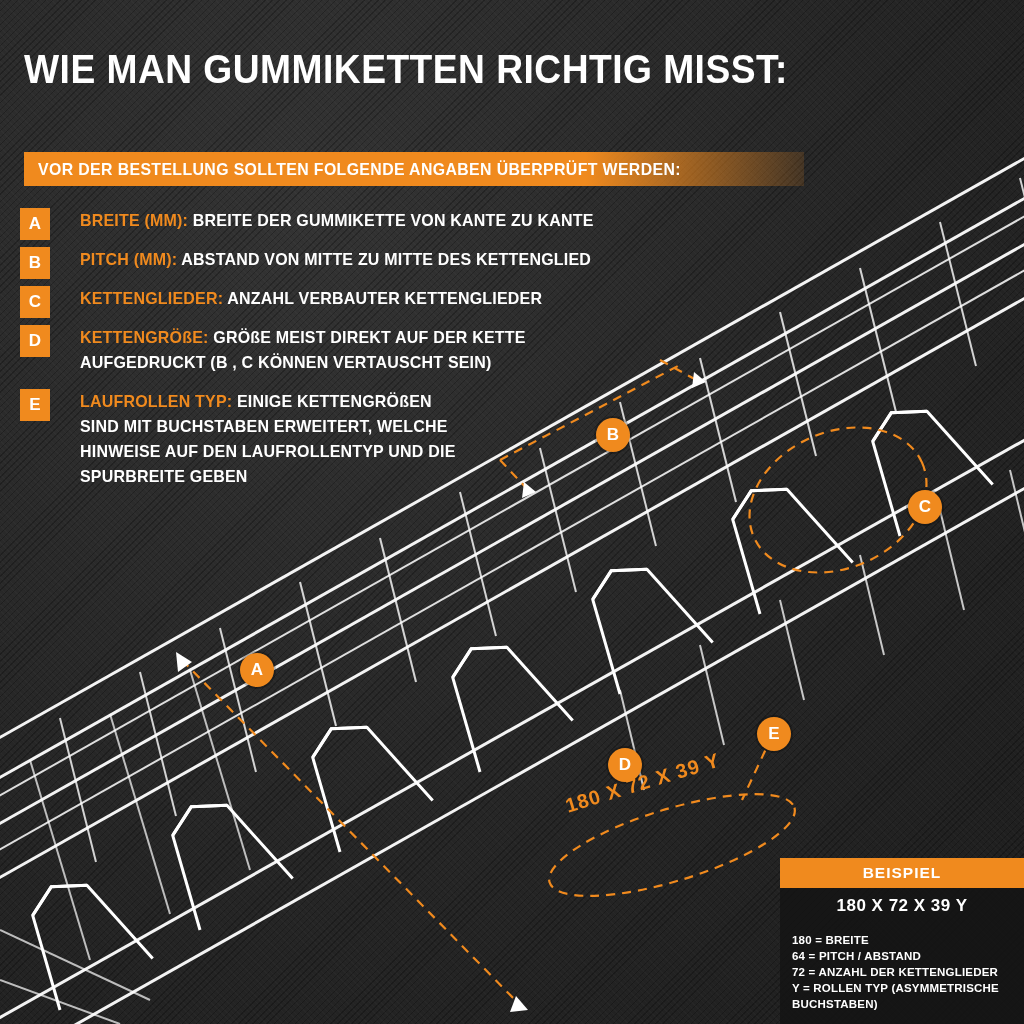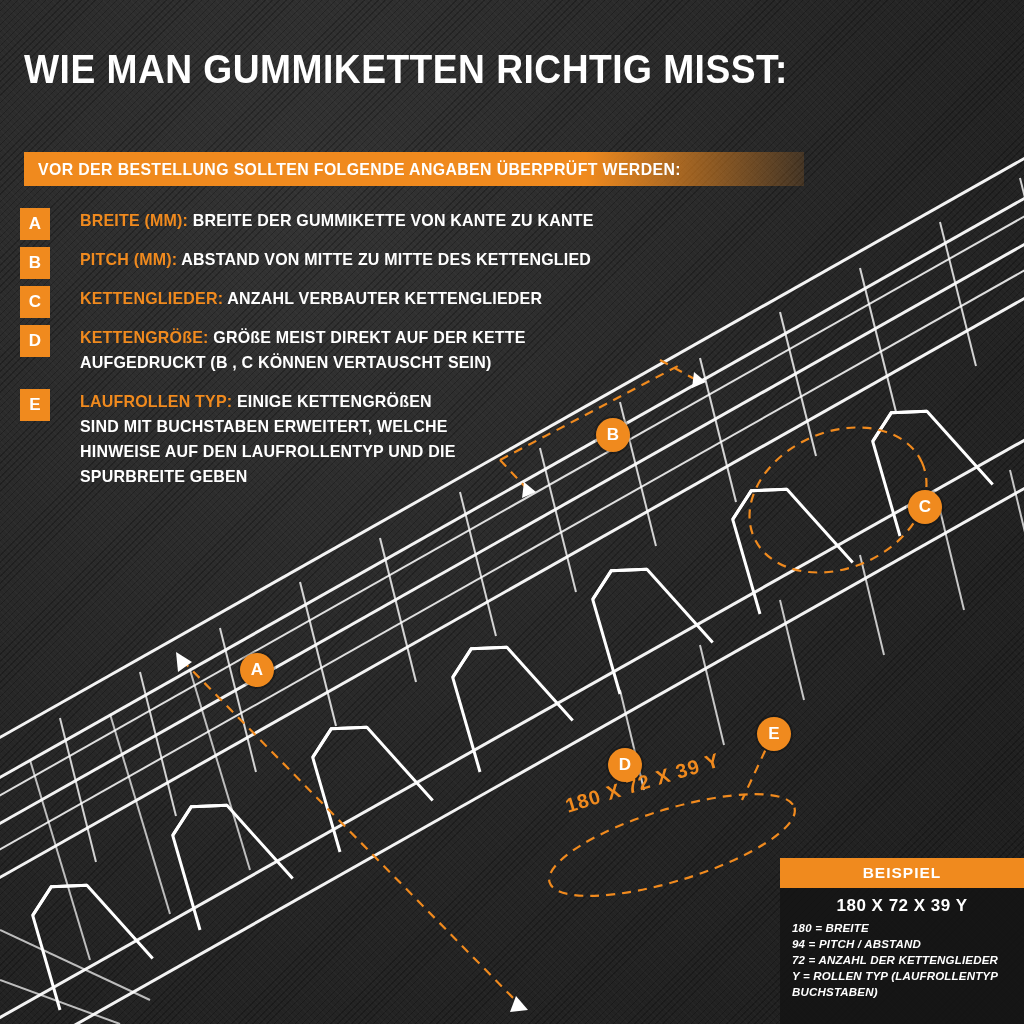--- a/index.html
+++ b/index.html
@@ -163,27 +163,26 @@
   }
   .example-code {
     margin-top: 8px;
     text-align: center;
     font-size: 17px;
     font-weight: bold;
     color: #ffffff;
     letter-spacing: 0.5px;
   }
   .example-lines {
-    margin: 4px 0 0 12px;
+    margin: 16px 0 0 12px;
     font-size: 11.5px;
     line-height: 16px;
     color: #ffffff;
     font-weight: bold;
     letter-spacing: 0.2px;
-    font-style: italic;
   }
 </style>
 </head>
 <body>
 
 <div id="page">
 
   <svg id="artwork" viewBox="0 0 1024 1024">
     <defs>
       <g id="lug-shape">
@@ -340,21 +339,21 @@
     <div class="marker" id="marker-d">D</div>
     <div class="marker" id="marker-e">E</div>
 
     <div class="code-label">180 X 72 X 39 Y</div>
 
     <div class="example-box">
       <div class="example-header">BEISPIEL</div>
       <div class="example-code">180 X 72 X 39 Y</div>
       <div class="example-lines">
         <div>180 = BREITE</div>
-        <div>94 = PITCH / ABSTAND</div>
+        <div>64 = PITCH / ABSTAND</div>
         <div>72 = ANZAHL DER KETTENGLIEDER</div>
-        <div>Y = ROLLEN TYP (LAUFROLLENTYP</div>
+        <div>Y = ROLLEN TYP (ASYMMETRISCHE</div>
         <div>BUCHSTABEN)</div>
       </div>
     </div>
 
   </div>
 </div>
 
 </body></html>

